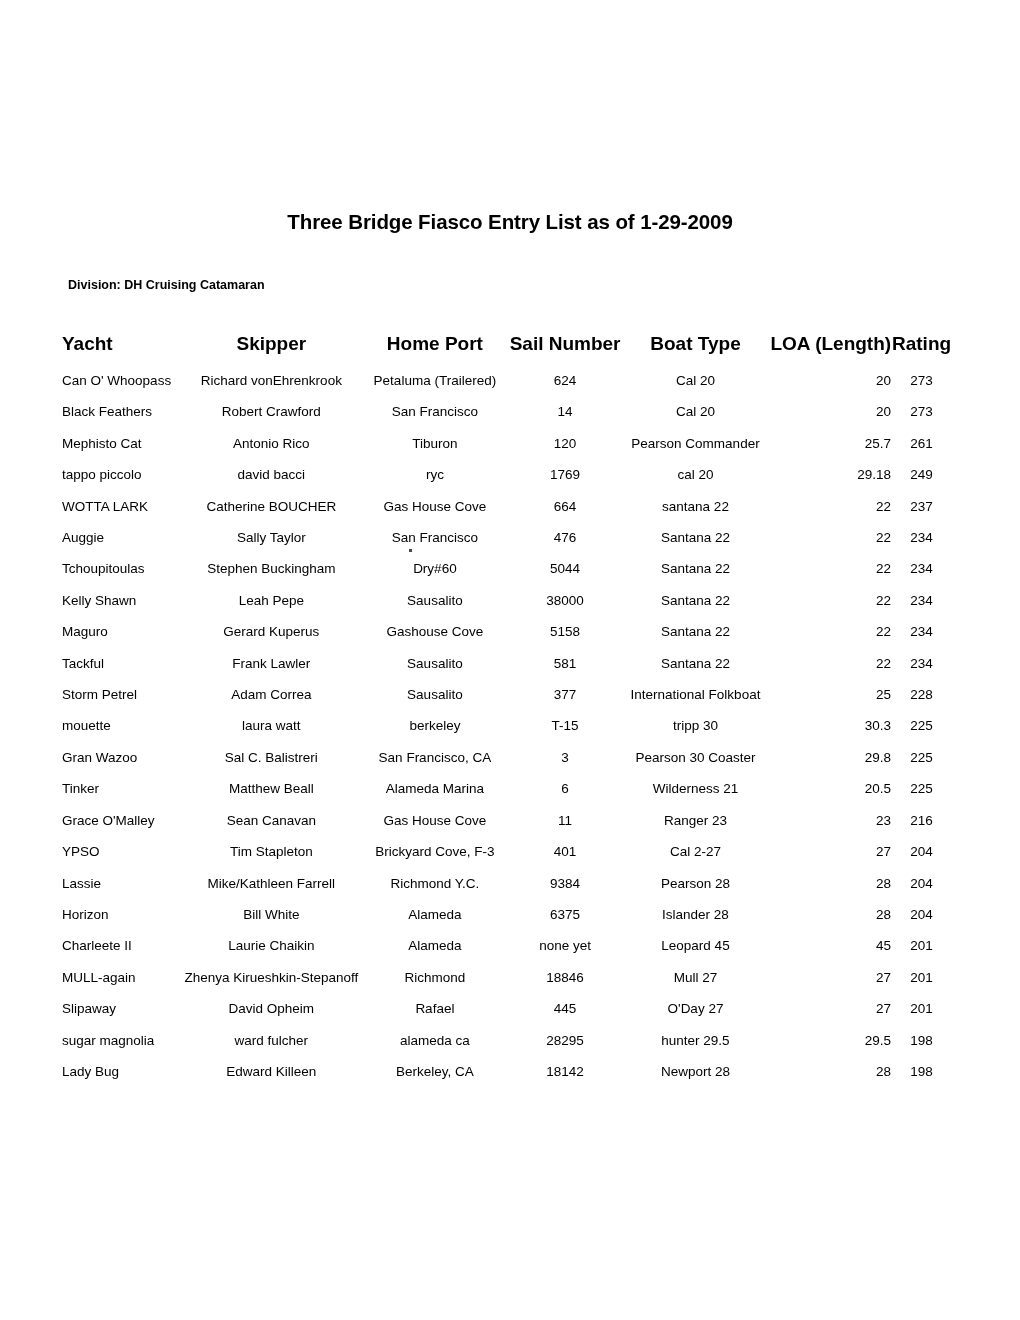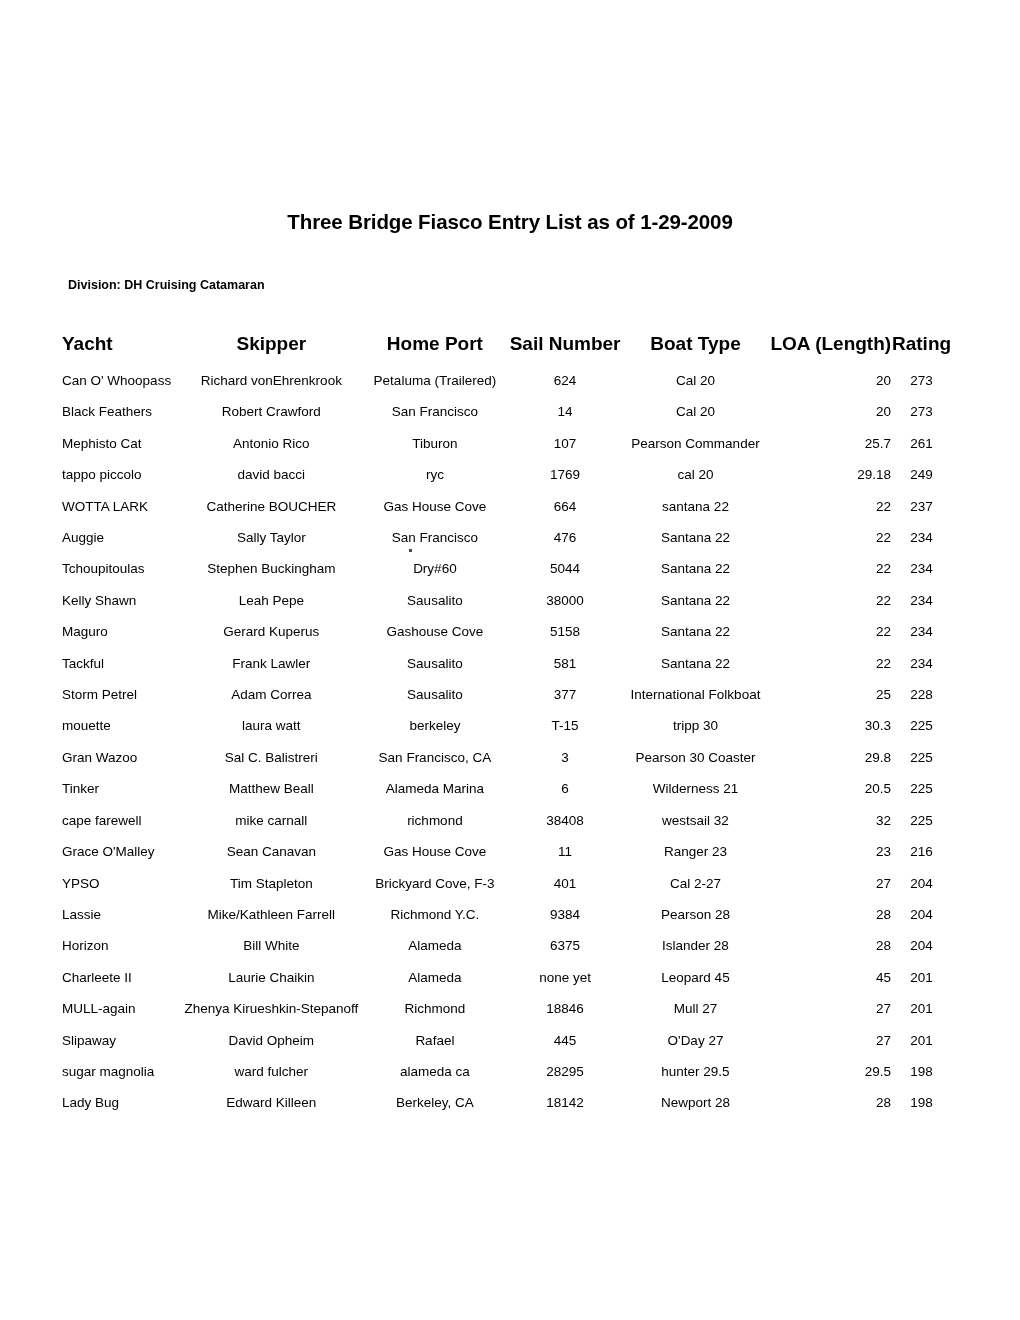--- a/index.html
+++ b/index.html
@@ -129,21 +129,21 @@
           <td class="col-port">San Francisco</td>
           <td class="col-sail">14</td>
           <td class="col-boat">Cal 20</td>
           <td class="col-loa">20</td>
           <td class="col-rating">273</td>
         </tr>
         <tr>
           <td class="col-yacht">Mephisto Cat</td>
           <td class="col-skipper">Antonio Rico</td>
           <td class="col-port">Tiburon</td>
-          <td class="col-sail">107</td>
+          <td class="col-sail">120</td>
           <td class="col-boat">Pearson Commander</td>
           <td class="col-loa">25.7</td>
           <td class="col-rating">261</td>
         </tr>
         <tr>
           <td class="col-yacht">tappo piccolo</td>
           <td class="col-skipper">david bacci</td>
           <td class="col-port">ryc</td>
           <td class="col-sail">1769</td>
           <td class="col-boat">cal 20</td>
@@ -234,29 +234,20 @@
         <tr>
           <td class="col-yacht">Tinker</td>
           <td class="col-skipper">Matthew Beall</td>
           <td class="col-port">Alameda Marina</td>
           <td class="col-sail">6</td>
           <td class="col-boat">Wilderness 21</td>
           <td class="col-loa">20.5</td>
           <td class="col-rating">225</td>
         </tr>
         <tr>
-          <td class="col-yacht">cape farewell</td>
-          <td class="col-skipper">mike carnall</td>
-          <td class="col-port">richmond</td>
-          <td class="col-sail">38408</td>
-          <td class="col-boat">westsail 32</td>
-          <td class="col-loa">32</td>
-          <td class="col-rating">225</td>
-        </tr>
-        <tr>
           <td class="col-yacht">Grace O'Malley</td>
           <td class="col-skipper">Sean Canavan</td>
           <td class="col-port">Gas House Cove</td>
           <td class="col-sail">11</td>
           <td class="col-boat">Ranger 23</td>
           <td class="col-loa">23</td>
           <td class="col-rating">216</td>
         </tr>
         <tr>
           <td class="col-yacht">YPSO</td>

